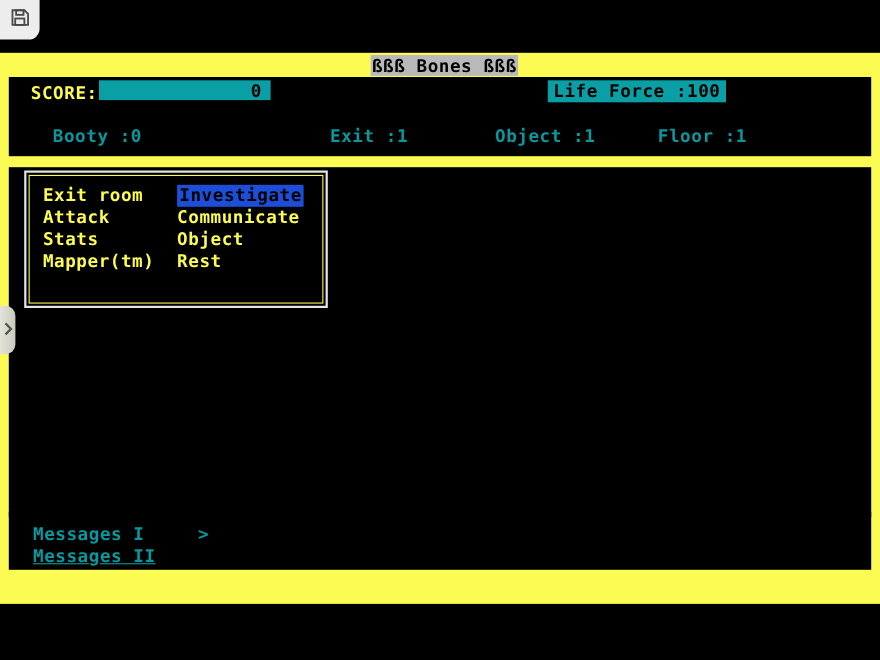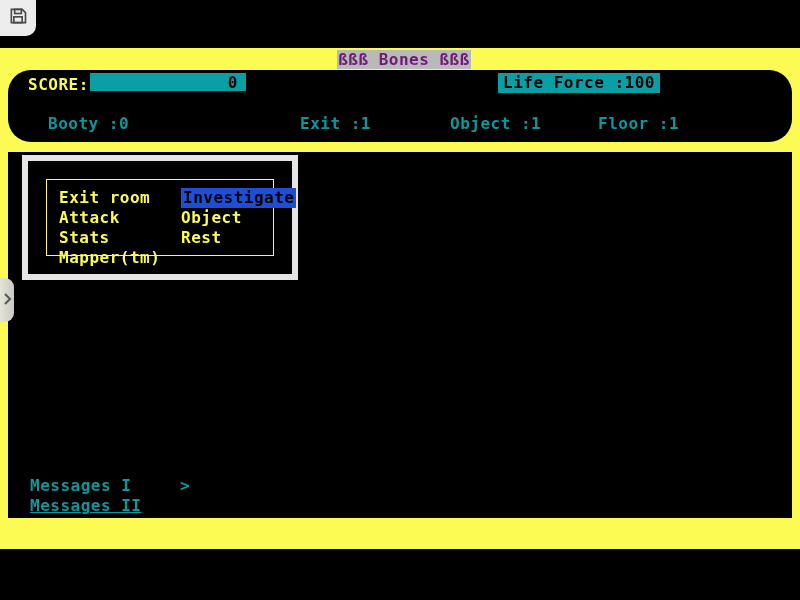--- a/index.html
+++ b/index.html
@@ -11,25 +11,25 @@
   .save-btn { position:absolute; left:0; top:0; width:36px; height:36px;
     background:#ededed; border-bottom-right-radius:10px;
     display:flex; align-items:center; justify-content:center; cursor:pointer; }
   .save-btn svg { width:20px; height:20px; }
 
   
   .frame { position:absolute; left:0; top:48px; width:800px; height:501px;
     background:#fbfb54; }
 
   .title-box { position:absolute; left:337px; top:2px; width:134px; height:19px;
-    background:#b9b9b9; color:#701a75; font-size:16px; letter-spacing:0.5px;
+    background:#b9b9b9; color:#000000; font-size:16px; letter-spacing:0.5px;
     display:flex; align-items:center; justify-content:center; }
 
   .panel { position:absolute; left:8px; width:784px; background:#000; }
-  .stats-panel   { top:22px;  height:72px;border-radius:23px; }
+  .stats-panel   { top:22px;  height:72px; }
   .main-panel    { top:104px; height:318px; }
   .messages-panel{ top:417px; height:53px; }
 
   .txt { position:absolute; font-size:16px; letter-spacing:0.5px; white-space:pre; }
   .yellow { color:#fbfb54; }
   .teal   { color:#0a989e; }
 
   .score-label { left:20px; top:5px; }
   .score-bar { position:absolute; left:82px; top:3px; width:156px; height:18px;
     background:#0a9fa4; color:#000; font-size:16px; letter-spacing:0.5px;
@@ -37,21 +37,21 @@
   .life-force { position:absolute; left:490px; top:3px; height:20px;
     background:#0a9fa4; color:#000; font-size:16px; letter-spacing:0.5px;
     display:flex; align-items:flex-start; padding:0 5px; }
   .stat-booty { left:40px;  top:44px; }
   .stat-armor { left:292px; top:44px; }
   .stat-force { left:442px; top:44px; }
   .stat-floor { left:590px; top:44px; }
 
   
   .menu-box { position:absolute; left:14px; top:3px; width:276px; height:125px;
-    border:6px solid #e5e5e5; padding:18px; }
+    border:2px solid #e5e5e5; padding:2px; }
   .menu-inner { width:100%; height:100%; border:1px solid #fbfb54; position:relative; }
   .menu-col { position:absolute; top:8px; list-style:none; }
   .menu-col-left  { left:12px; }
   .menu-col-right { left:134px; }
   .menu-item { height:20px; line-height:20px; font-size:16px; letter-spacing:0.5px;
     color:#fbfb54; white-space:pre; cursor:pointer; }
   .menu-item.selected { background:#1d4ed8; color:#000; padding:0 2px; }
 
   
   .drawer-tab { position:absolute; left:0; top:278px; width:14px; height:44px;
@@ -105,20 +105,21 @@
       <div class="menu-box">
         <div class="menu-inner">
           <ul class="menu-col menu-col-left">
             <li class="menu-item">Exit room</li>
             <li class="menu-item">Attack</li>
             <li class="menu-item">Stats</li>
             <li class="menu-item">Mapper(tm)</li>
           </ul>
           <ul class="menu-col menu-col-right">
             <li class="menu-item selected">Investigate</li>
+            <li class="menu-item">Communicate</li>
             <li class="menu-item">Object</li>
             <li class="menu-item">Rest</li>
           </ul>
         </div>
       </div>
     </div>
 
     <div class="panel messages-panel">
       <span class="txt teal msg-label1">Messages I</span>
       <span class="txt teal msg-prompt1">&gt;</span>

